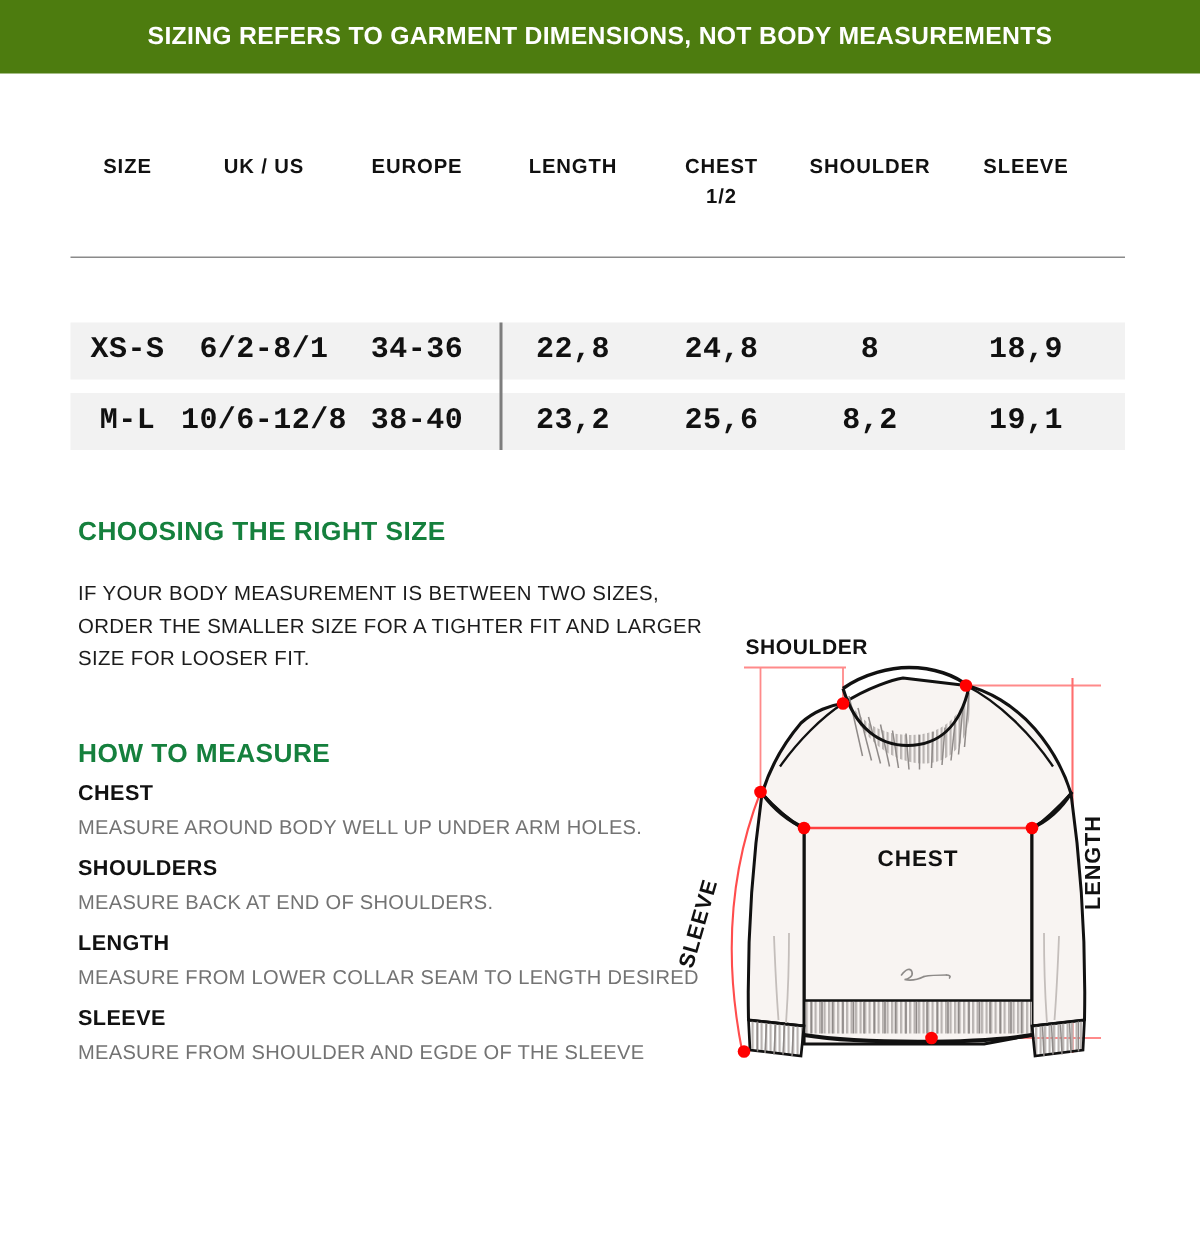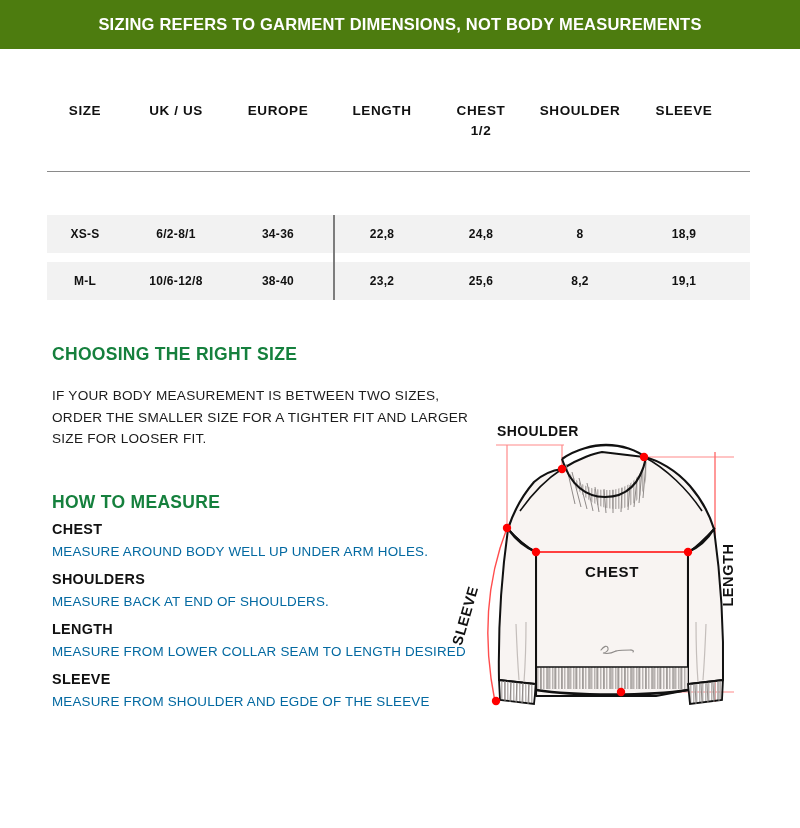--- a/index.html
+++ b/index.html
@@ -79,26 +79,27 @@
     background: #f2f2f2;
   }
   .trow.r0 { top: 166px; }
   .trow.r1 { top: 213px; }
   .cell {
     position: absolute;
     top: 0;
     height: 38px;
     line-height: 38px;
     text-align: right;
-    font-size: 12px;
+    font-size: 20px;
     font-weight: bold;
     letter-spacing: 0.3px;
     color: #111111;
     transform: translateX(-50%);
     white-space: nowrap;
+    font-family: Liberation Mono, monospace;
   }
   .vdivider {
     position: absolute;
     left: 333px;
     top: 166px;
     width: 1.6px;
     height: 85px;
     background: #7d7d7d;
   }
 
@@ -132,21 +133,21 @@
     font-weight: bold;
     letter-spacing: 0.3px;
     margin: 0 0 5px 0;
     color: #111111;
   }
   .meas-desc {
     font-size: 13.4px;
     line-height: 20px;
     letter-spacing: 0.2px;
     margin: 0;
-    color: #0369a1;
+    color: #737373;
   }
 
   
   .diagram {
     position: absolute;
     left: 444px;
     top: 412px;
     width: 356px;
     height: 340px;
   }

